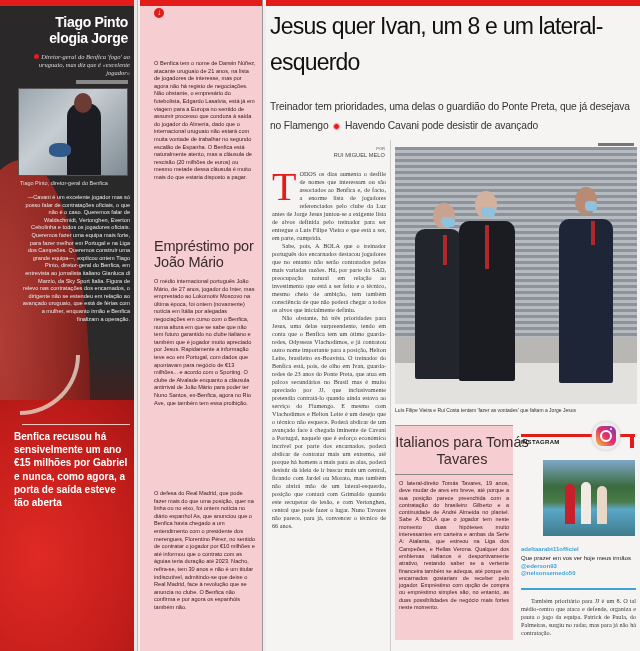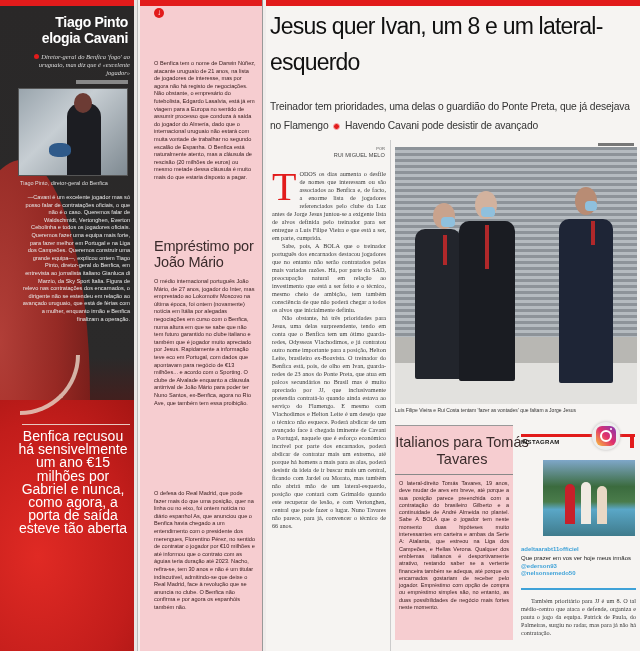--- a/index.html
+++ b/index.html
@@ -16,21 +16,21 @@
   .lc-sub { position: absolute; left: 22px; top: 53px; width: 108px; text-align: right; color: #ddd; font-family: "Liberation Serif", serif; font-style: italic; font-size: 6.5px; line-height: 8px; }
   .lc-sub .dot { display: inline-block; width: 5px; height: 5px; background: #e21b1b; border-radius: 50%; margin-right: 2px; }
   .lc-credit { position: absolute; left: 76px; top: 80px; width: 52px; height: 4px; background: #888; }
   .lc-photo { position: absolute; left: 18px; top: 88px; width: 110px; height: 88px; background: linear-gradient(135deg, #9aa5ad 0%, #c7ced3 40%, #7f8a92 100%); border: 1px solid #555; overflow: hidden; }
   .lc-photo .man { position: absolute; left: 48px; top: 14px; width: 34px; height: 74px; background: #1c1d22; border-radius: 14px 14px 0 0; }
   .lc-photo .head { position: absolute; left: 55px; top: 4px; width: 18px; height: 20px; background: #6c3b34; border-radius: 50%; }
   .lc-photo .blue { position: absolute; left: 30px; top: 54px; width: 22px; height: 14px; background: #2f5a8a; border-radius: 40%; }
   .lc-caption { position: absolute; left: 20px; top: 180px; width: 110px; color: #ddd; font-size: 5.5px; line-height: 7px; }
   .lc-body { position: absolute; left: 22px; top: 194px; width: 108px; color: #e8e8e8; font-size: 5.6px; line-height: 7.6px; text-align: right; }
   .lc-quote-rule { position: absolute; left: 22px; top: 424px; width: 108px; height: 1px; background: #e8c8c0; }
-  .lc-quote { position: absolute; left: 14px; top: 430px; width: 118px; color: #fff; font-weight: normal; font-size: 14px; line-height: 13.2px; text-align: center; }
+  .lc-quote { position: absolute; left: 14px; top: 430px; width: 118px; color: #fff; font-weight: bold; font-size: 10px; line-height: 13.2px; }
   .left-border { position: absolute; left: 134px; top: 0; width: 4px; height: 651px; background: #e9e6e4; border-right: 1px solid #bbb; }
 
   
   .pink-col { position: absolute; left: 140px; top: 0; width: 122px; height: 651px; background: #f6cdd0; }
   .pink-col .topbar { position: absolute; left: 0; top: 0; width: 122px; height: 6px; background: #e21b1b; }
   .pink-icon { position: absolute; left: 14px; top: 8px; width: 10px; height: 10px; border-radius: 50%; background: #e21b1b; color: #fff; font-size: 8px; line-height: 10px; text-align: center; font-weight: bold; }
   .pk-h { position: absolute; left: 14px; color: #3a2b2b; font-size: 14.5px; line-height: 16px; letter-spacing: -0.2px; }
   .pk-b { position: absolute; left: 14px; width: 102px; color: #3a2020; font-size: 5.6px; line-height: 7.6px; }
   .pink-border { position: absolute; left: 262px; top: 0; width: 4px; height: 651px; background: #efeceb; border-left: 1px solid #999; }
 
@@ -81,21 +81,21 @@
   .right-body { position: absolute; left: 521px; top: 597px; width: 115px; color: #3a3a3a; font-family: "Liberation Serif", serif; font-size: 6.2px; line-height: 8px; text-align: justify; text-indent: 10px; }
 </style>
 </head>
 <body>
 
 <div class="left-col">
   <div class="topbar"></div>
   <div class="face"></div>
   <div class="shirt"></div>
   <div class="collar"></div>
-  <div class="lc-title">Tiago Pinto elogia Cavani</div>
+  <div class="lc-title">Tiago Pinto elogia Jorge</div>
   <div class="lc-sub"><span class="dot"></span><span>Diretor-geral do Benfica 'fogo' ao uruguaio, mas diz que é «excelente jogador»</span></div>
   <div class="lc-credit"></div>
   <div class="lc-photo">
     <div class="man"></div>
       <div class="head"></div>
       <div class="blue"></div>
   </div>
   <div class="lc-caption">Tiago Pinto, diretor-geral do Benfica</div>
   <div class="lc-body">—Cavani é um excelente jogador mas só posso falar de contratações oficiais, o que não é o caso. Queremos falar de Waldschmidt, Vertonghen, Everton Cebolinha e todos os jogadores oficiais. Queremos fazer uma equipa mais forte, para fazer melhor em Portugal e na Liga dos Campeões. Queremos construir uma grande equipa—, explicou ontem Tiago Pinto, diretor-geral do Benfica, em entrevista ao jornalista italiano Gianluca di Marzio, da Sky Sport Italia. Figura de relevo nas contratações dos encarnados, o dirigente não se estendeu em relação ao avançado uruguaio, que está de férias com a mulher, enquanto irmão e Benfica finalizam a operação.</div>
   <div class="lc-quote-rule"></div>

